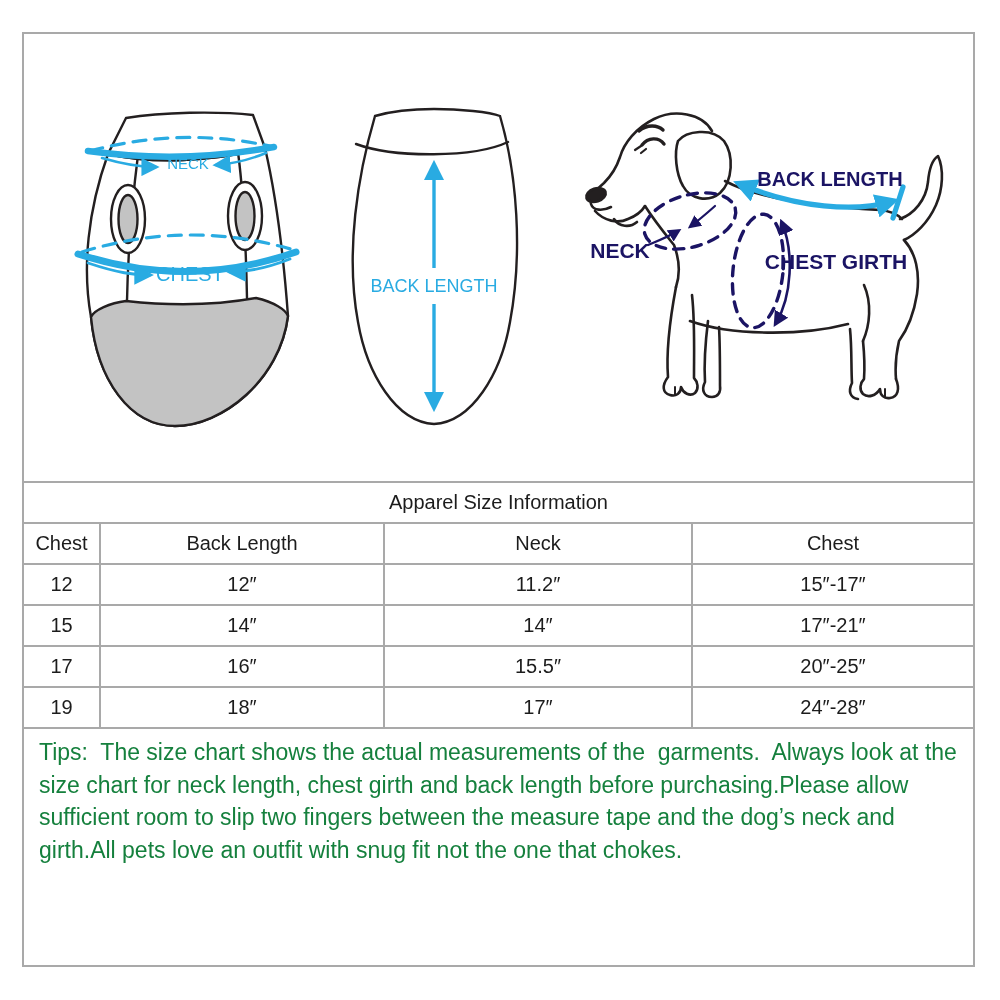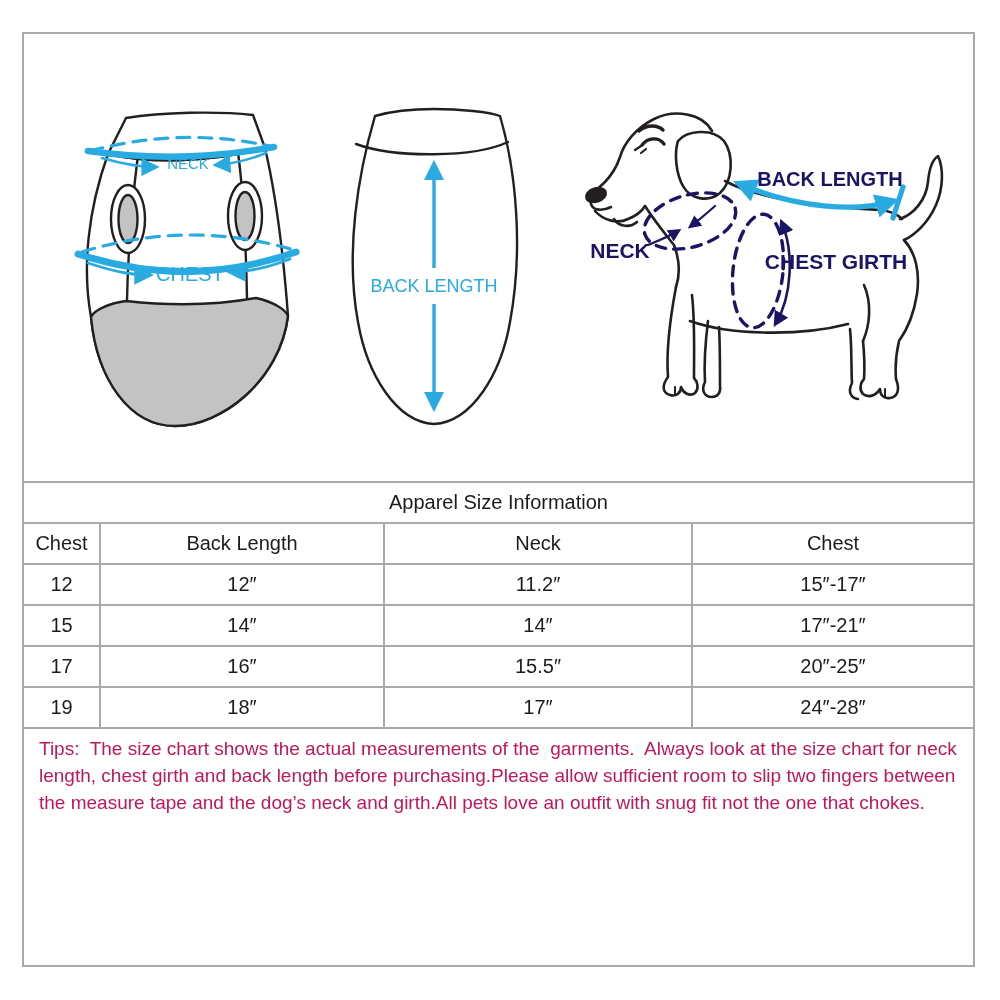--- a/index.html
+++ b/index.html
@@ -8,22 +8,22 @@
   .frame{position:absolute;left:22px;top:32px;width:949px;height:931px;
          border:2px solid #a9a9a9;background:#fff;}
   .diagrams{position:relative;width:100%;height:447px;background:#fff;}
   .svg-abs{position:absolute;}
   table.sizes{border-collapse:collapse;width:100%;table-layout:fixed;}
   table.sizes td,table.sizes th{border:2px solid #a9a9a9;text-align:center;
          font-size:20px;font-weight:400;color:#1c1c1c;height:39px;padding:0;}
   table.sizes td:first-child,table.sizes th:first-child{border-left:none;}
   table.sizes td:last-child,table.sizes th:last-child{border-right:none;}
   td.title-cell{text-align:left;padding-left:19px;height:34px;border-left:none !important;border-right:none !important;}
-  .tips{border-top:none;padding:7px 2px 0 15px;font-size:19px;line-height:1.42;
-        color:#be185d;white-space:pre-wrap;}
+  .tips{border-top:none;padding:7px 2px 0 15px;font-size:23px;line-height:1.42;
+        color:#15803d;white-space:pre-wrap;}
   text{font-family:"Liberation Sans",sans-serif;}
   .blue-label{fill:#29ABE2;}
   .navy-label{fill:#1B1464;font-weight:bold;}
 </style>
 </head>
 <body>
 
 <div class="page">
   <div class="frame">
 

